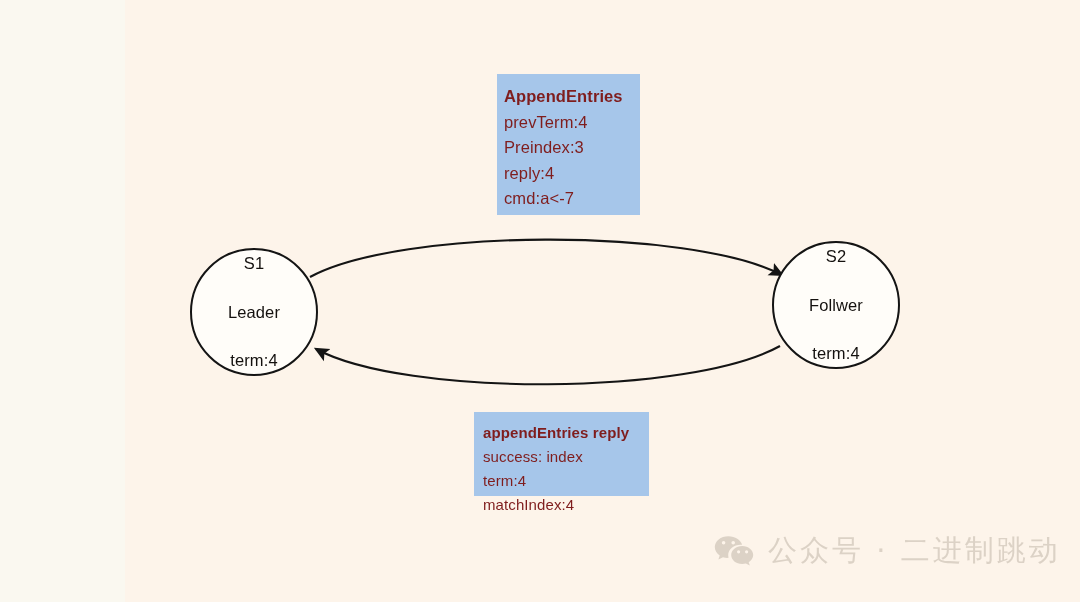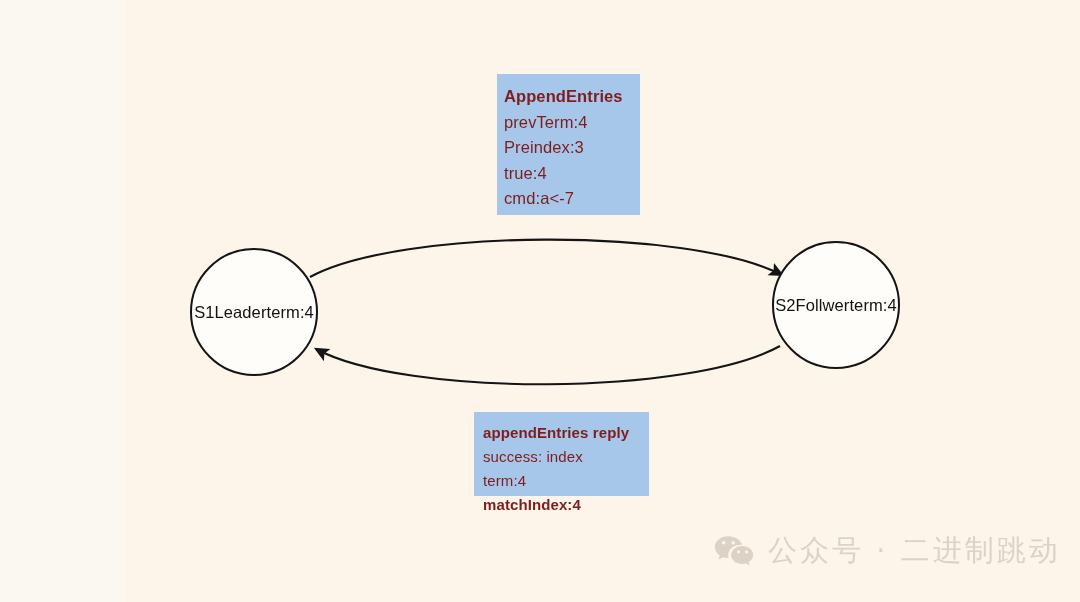--- a/index.html
+++ b/index.html
@@ -39,22 +39,23 @@
   
   .node {
     position: absolute;
     width: 128px;
     height: 128px;
     border-radius: 50%;
     border: 2.2px solid #141414;
     background: #fffdf9;
     box-sizing: border-box;
     display: flex;
+    flex-direction: column;
     align-items: center;
-    justify-content: center;
+    justify-content: space-between;
     color: #14110f;
     font-size: 16.5px;
     line-height: 1.62;
     text-align: center;
     letter-spacing: 0.1px;
   }
   #node-s1 { left: 190px; top: 248px; }
   #node-s2 { left: 772px; top: 241px; }
   .node .line { display: block; white-space: nowrap; }
 
@@ -92,21 +93,20 @@
     padding: 9px 12px 0 9px;
     font-size: 15px;
     line-height: 24px;
   }
   
   #msg-reply .overflow-row {
     position: absolute;
     left: 9px;
     top: 81px;
     white-space: nowrap;
-    font-weight: bold;
   }
 
   
   .watermark {
     position: absolute;
     left: 714px;
     top: 531px;
     display: flex;
     align-items: center;
     gap: 14px;
@@ -148,21 +148,21 @@
   <div class="node" id="node-s2">
     <span class="line">S2</span>
     <span class="line">Follwer</span>
     <span class="line">term:4</span>
   </div>
 
   <div class="msg-box" id="msg-append">
     <span class="title">AppendEntries</span>
     <span class="row">prevTerm:4</span>
     <span class="row">Preindex:3</span>
-    <span class="row">true:4</span>
+    <span class="row">reply:4</span>
     <span class="row">cmd:a&lt;-7</span>
   </div>
 
   <div class="msg-box" id="msg-reply">
     <span class="title">appendEntries reply</span>
     <span class="row">success: index</span>
     <span class="row">term:4</span>
     <span class="overflow-row">matchIndex:4</span>
   </div>
 

